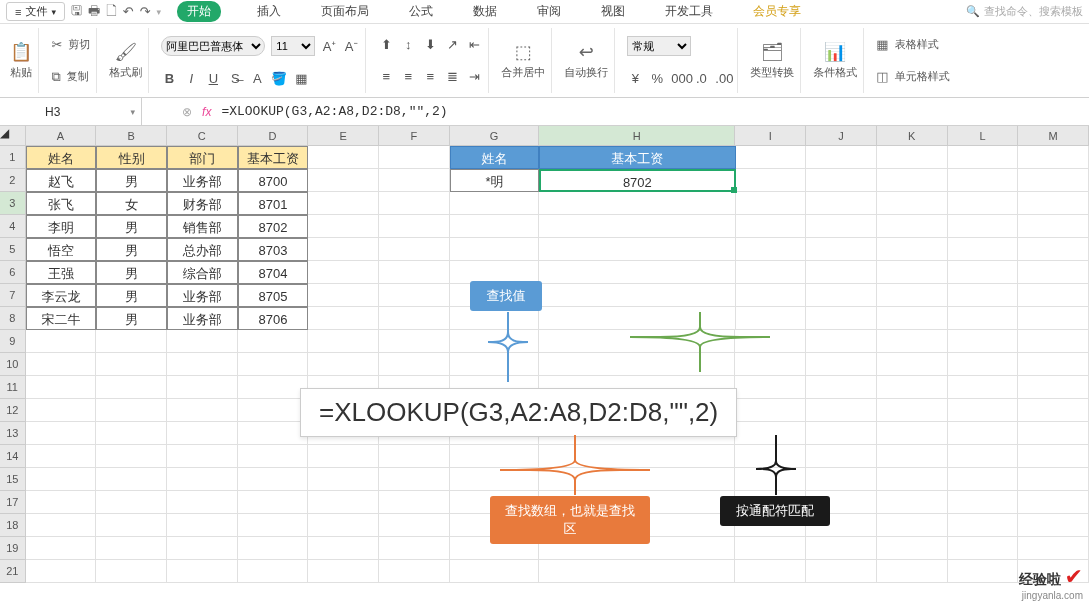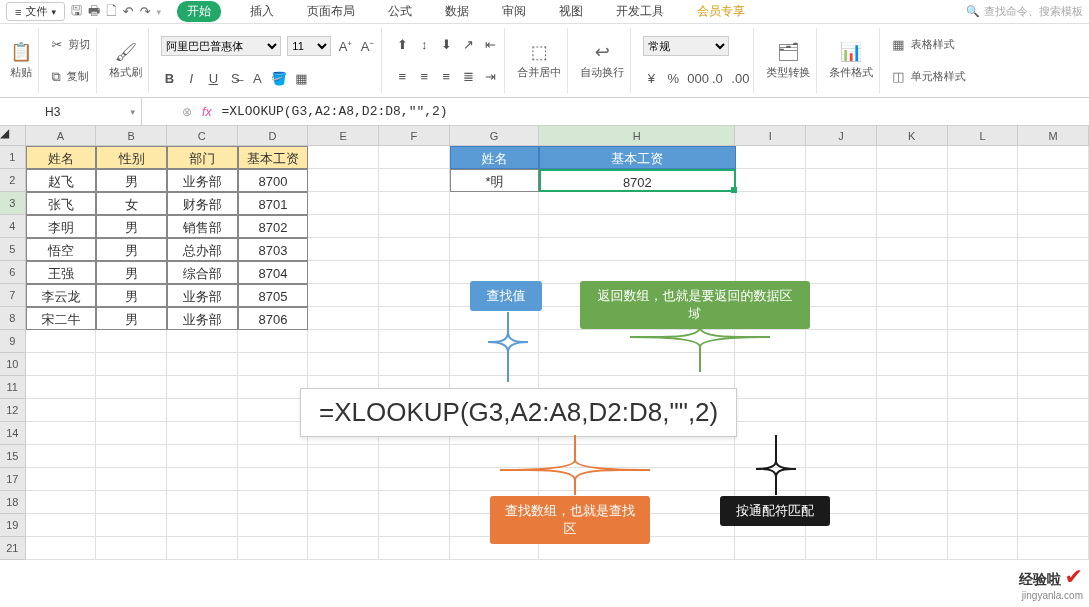--- a/index.html
+++ b/index.html
@@ -2,35 +2,35 @@
 <html><head>
 <meta charset="utf-8">
 <style>
 * { box-sizing: border-box; margin: 0; padding: 0; font-family: "Microsoft YaHei", Arial, sans-serif; }
 body { background: #fff; font-size: 12px; color: #333; overflow: hidden; width: 1089px; height: 607px; }
 
 .menubar { height: 24px; background: #fff; border-bottom: 1px solid #e0e0e0; display: flex; align-items: center; padding: 0 6px; gap: 6px; }
 .menubar .file-btn { background: #fff; border: 1px solid #ccc; border-radius: 3px; padding: 1px 8px; display: flex; align-items: center; gap: 4px; font-size: 11px; }
 .menubar .qat { display: flex; gap: 6px; align-items: center; }
 .menubar .qat span { color: #666; font-size: 13px; }
-.menubar .tabs { display: flex; gap: 25px; margin-left: 10px; align-items: center; }
+.menubar .tabs { display: flex; gap: 32px; margin-left: 10px; align-items: center; }
 .menubar .tabs span { font-size: 12px; color: #444; cursor: pointer; padding: 2px 4px; }
 .menubar .tabs .active { background: #22a869; color: #fff; border-radius: 10px; padding: 2px 10px; }
 .menubar .search { margin-left: auto; color: #aaa; font-size: 11px; display: flex; align-items: center; gap: 4px; }
 
 .ribbon { height: 74px; background: #fff; border-bottom: 1px solid #d0d0d0; display: flex; padding: 4px 4px; gap: 6px; }
 .rgroup { display: flex; flex-direction: column; align-items: center; border-right: 1px solid #e5e5e5; padding: 0 6px; }
 .rgroup:last-child { border-right: none; }
 .big-btn { display: flex; flex-direction: column; align-items: center; gap: 2px; font-size: 11px; color: #555; justify-content: center; height: 100%; }
 .big-btn .ico { font-size: 18px; color: #666; }
 .small-row { display: flex; gap: 6px; align-items: center; font-size: 11px; color: #555; padding: 2px 0; }
 .small-row .ico { font-size: 13px; color: #666; }
 .col { display: flex; flex-direction: column; justify-content: space-around; height: 100%; }
 select.font { font-size: 11px; border: 1px solid #ccc; height: 20px; }
-.fontname { width: 120px; }
+.fontname { width: 104px; border-radius: 10px; }
 .fontsize { width: 44px; }
 .fmt-row { display: flex; gap: 6px; align-items: center; }
 .fmt-row span { font-size: 13px; color: #555; width: 16px; text-align: center; }
 
 .refbar { height: 28px; border-bottom: 1px solid #d0d0d0; display: flex; align-items: center; }
 .namebox { width: 142px; border-right: 1px solid #d0d0d0; height: 100%; display: flex; align-items: center; padding-left: 45px; font-size: 12px; position: relative; }
 .namebox::after { content: "▾"; position: absolute; right: 6px; color: #888; font-size: 9px; }
 .fxzone { display: flex; align-items: center; gap: 10px; padding-left: 40px; }
 .fxzone .fx { font-style: italic; color: #ec4899; }
 .fxzone .formula { font-family: "Courier New", monospace; font-size: 13px; }
@@ -169,21 +169,21 @@
     </div>
   <div class="rgroup">
       <div class="big-btn">
         <span class="ico">↩</span>
         <span>自动换行</span>
       </div>
     </div>
   <div class="rgroup">
     <div class="col">
       <div class="fmt-row">
-          <select class="font" style="width:86px"><option>常规</option></select>
+          <select class="font" style="width:64px"><option>常规</option></select>
         </div>
       <div class="fmt-row">
         <span>¥</span>
         <span>%</span>
         <span>000</span>
         <span>.0</span>
         <span>.00</span>
       </div>
     </div>
   </div>
@@ -426,20 +426,36 @@
         <div class="cell w6"></div>
         <div class="cell w7"></div>
         <div class="cell w8"></div>
         <div class="cell w9"></div>
         <div class="cell w10"></div>
         <div class="cell w11"></div>
         <div class="cell w12"></div>
         <div class="cell w13"></div>
       </div>
       <div class="row">
+        <div class="rh">13</div>
+        <div class="cell w1"></div>
+        <div class="cell w2"></div>
+        <div class="cell w3"></div>
+        <div class="cell w4"></div>
+        <div class="cell w5"></div>
+        <div class="cell w6"></div>
+        <div class="cell w7"></div>
+        <div class="cell w8"></div>
+        <div class="cell w9"></div>
+        <div class="cell w10"></div>
+        <div class="cell w11"></div>
+        <div class="cell w12"></div>
+        <div class="cell w13"></div>
+      </div>
+      <div class="row">
         <div class="rh">14</div>
         <div class="cell w1"></div>
         <div class="cell w2"></div>
         <div class="cell w3"></div>
         <div class="cell w4"></div>
         <div class="cell w5"></div>
         <div class="cell w6"></div>
         <div class="cell w7"></div>
         <div class="cell w8"></div>
         <div class="cell w9"></div>
@@ -525,21 +541,20 @@
         <div class="cell w9"></div>
         <div class="cell w10"></div>
         <div class="cell w11"></div>
         <div class="cell w12"></div>
         <div class="cell w13"></div>
       </div>
     </div>
 
   <div class="overlay" style="left:0;top:0;width:100%;height:100%">
     <div class="callout c-blue" style="left:470px; top:155px; width:72px">查找值</div>
-    <div class="callout c-green" style="left:580px; top:155px; width:230px">返回数组，也就是要返回的数据区域</div>
     <div class="callout c-orange" style="left:490px; top:370px; width:160px">查找数组，也就是查找区</div>
     <div class="callout c-black" style="left:720px; top:370px; width:110px">按通配符匹配</div>
     <div class="formula-box" style="left:300px; top:262px">=XLOOKUP(G3,A2:A8,D2:D8,"",2)</div>
 
     <svg class="brace" style="left:478px; top:186px" width="60" height="76">
         <path d="M30 0 v20 q0 10 -15 10 h-5 q20 0 20 10 v30" stroke="#5a9bd5" stroke-width="2" fill="none"></path>
         <path d="M30 0 v20 q0 10 15 10 h5 q-20 0 -20 10" stroke="#5a9bd5" stroke-width="2" fill="none"></path>
       </svg>
     <svg class="brace" style="left:620px; top:186px" width="160" height="76">
         <path d="M80 0 v15 q0 10 -40 10 h-30 q70 0 70 10 v25" stroke="#6ba84f" stroke-width="2" fill="none"></path>

